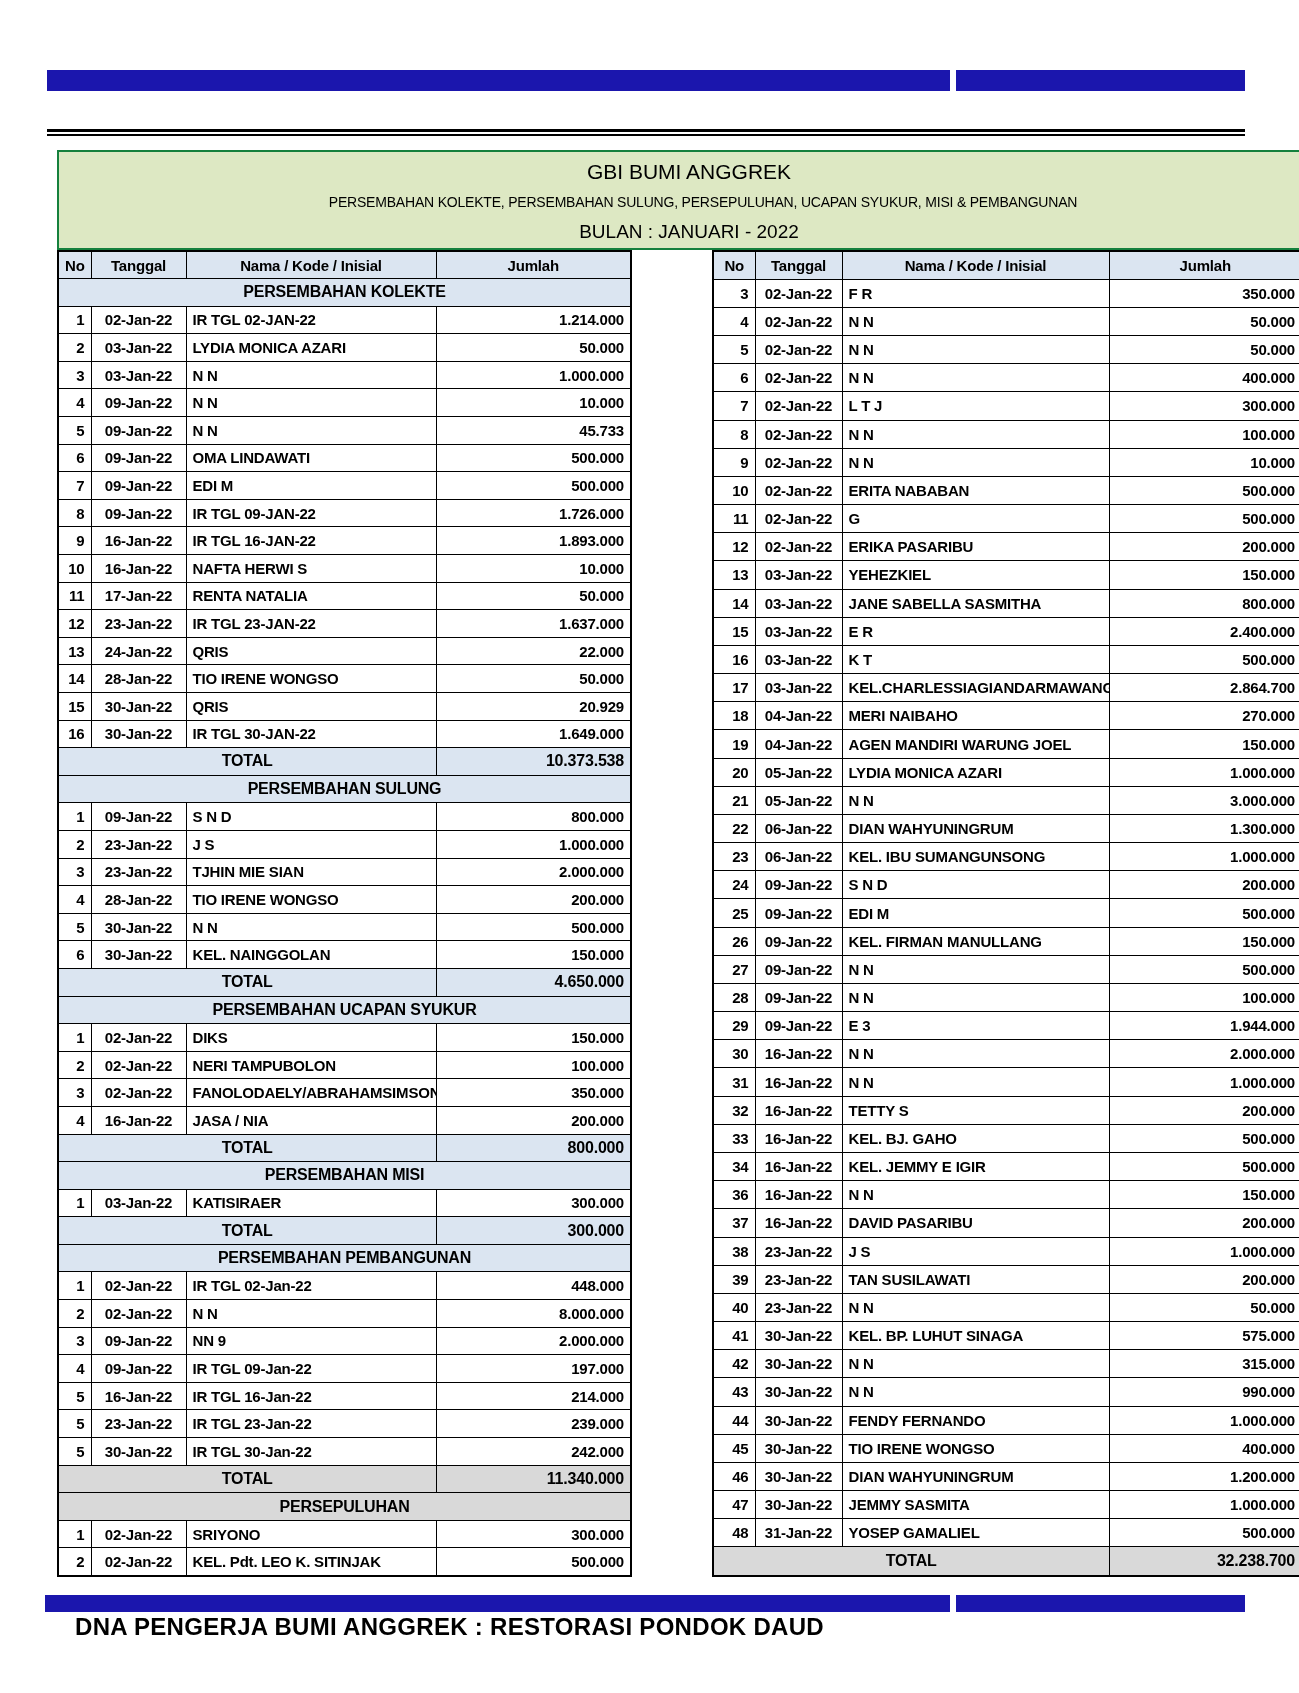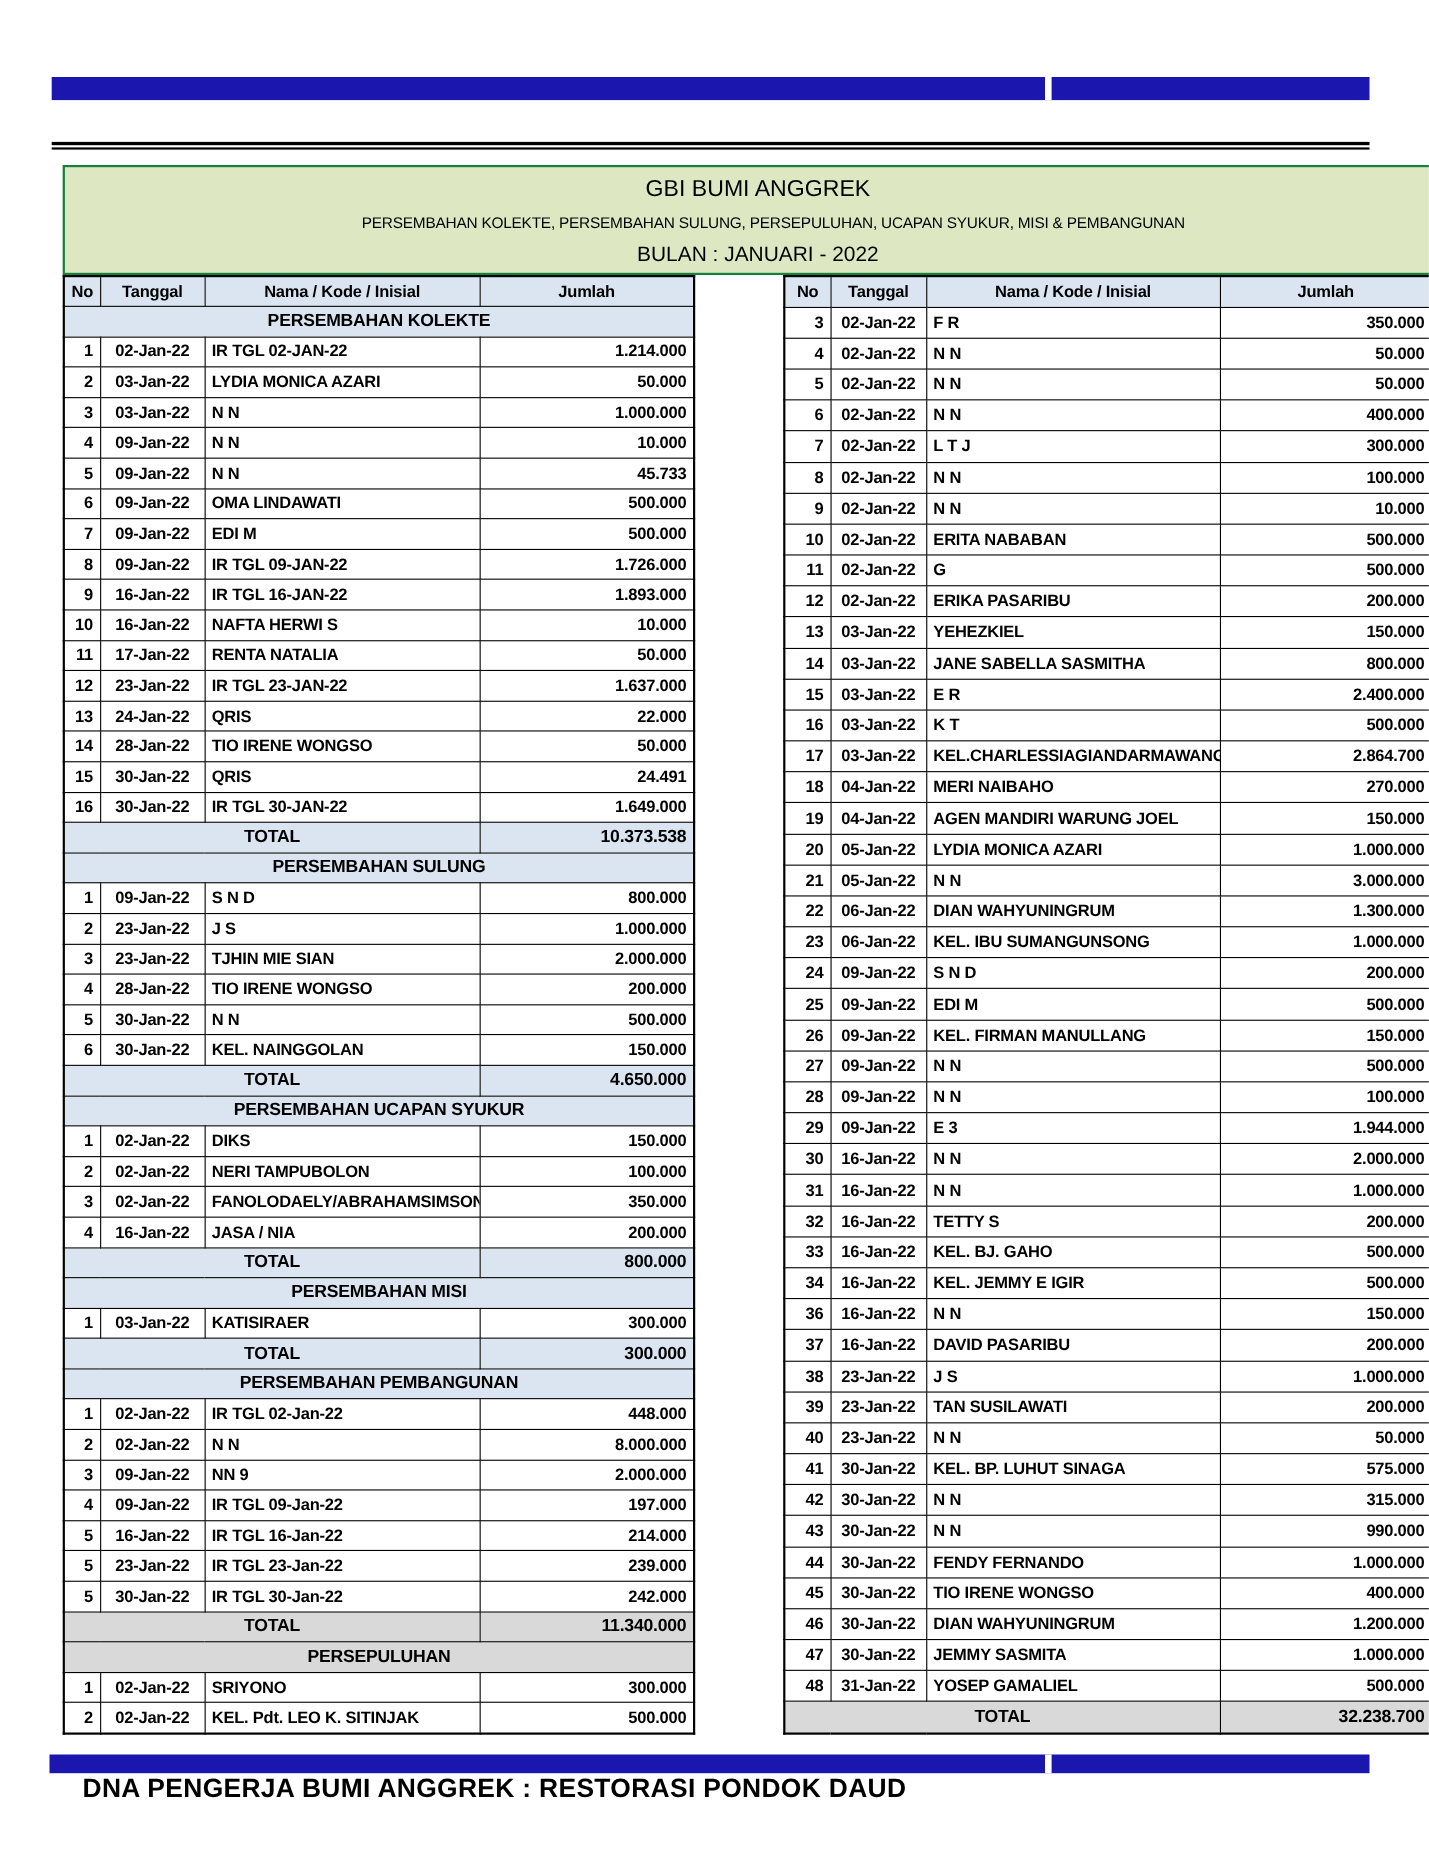--- a/index.html
+++ b/index.html
@@ -177,21 +177,21 @@
             <tr>
               <td class="no">14</td>
               <td class="tgl">28-Jan-22</td>
               <td class="nama">TIO IRENE WONGSO</td>
               <td class="jml">50.000</td>
             </tr>
             <tr>
               <td class="no">15</td>
               <td class="tgl">30-Jan-22</td>
               <td class="nama">QRIS</td>
-              <td class="jml">24.491</td>
+              <td class="jml">20.929</td>
             </tr>
             <tr>
               <td class="no">16</td>
               <td class="tgl">30-Jan-22</td>
               <td class="nama">IR TGL 30-JAN-22</td>
               <td class="jml">1.649.000</td>
             </tr>
             <tr class="tot">
               <td class="tlbl" colspan="3">TOTAL</td>
               <td class="jml">10.373.538</td>

